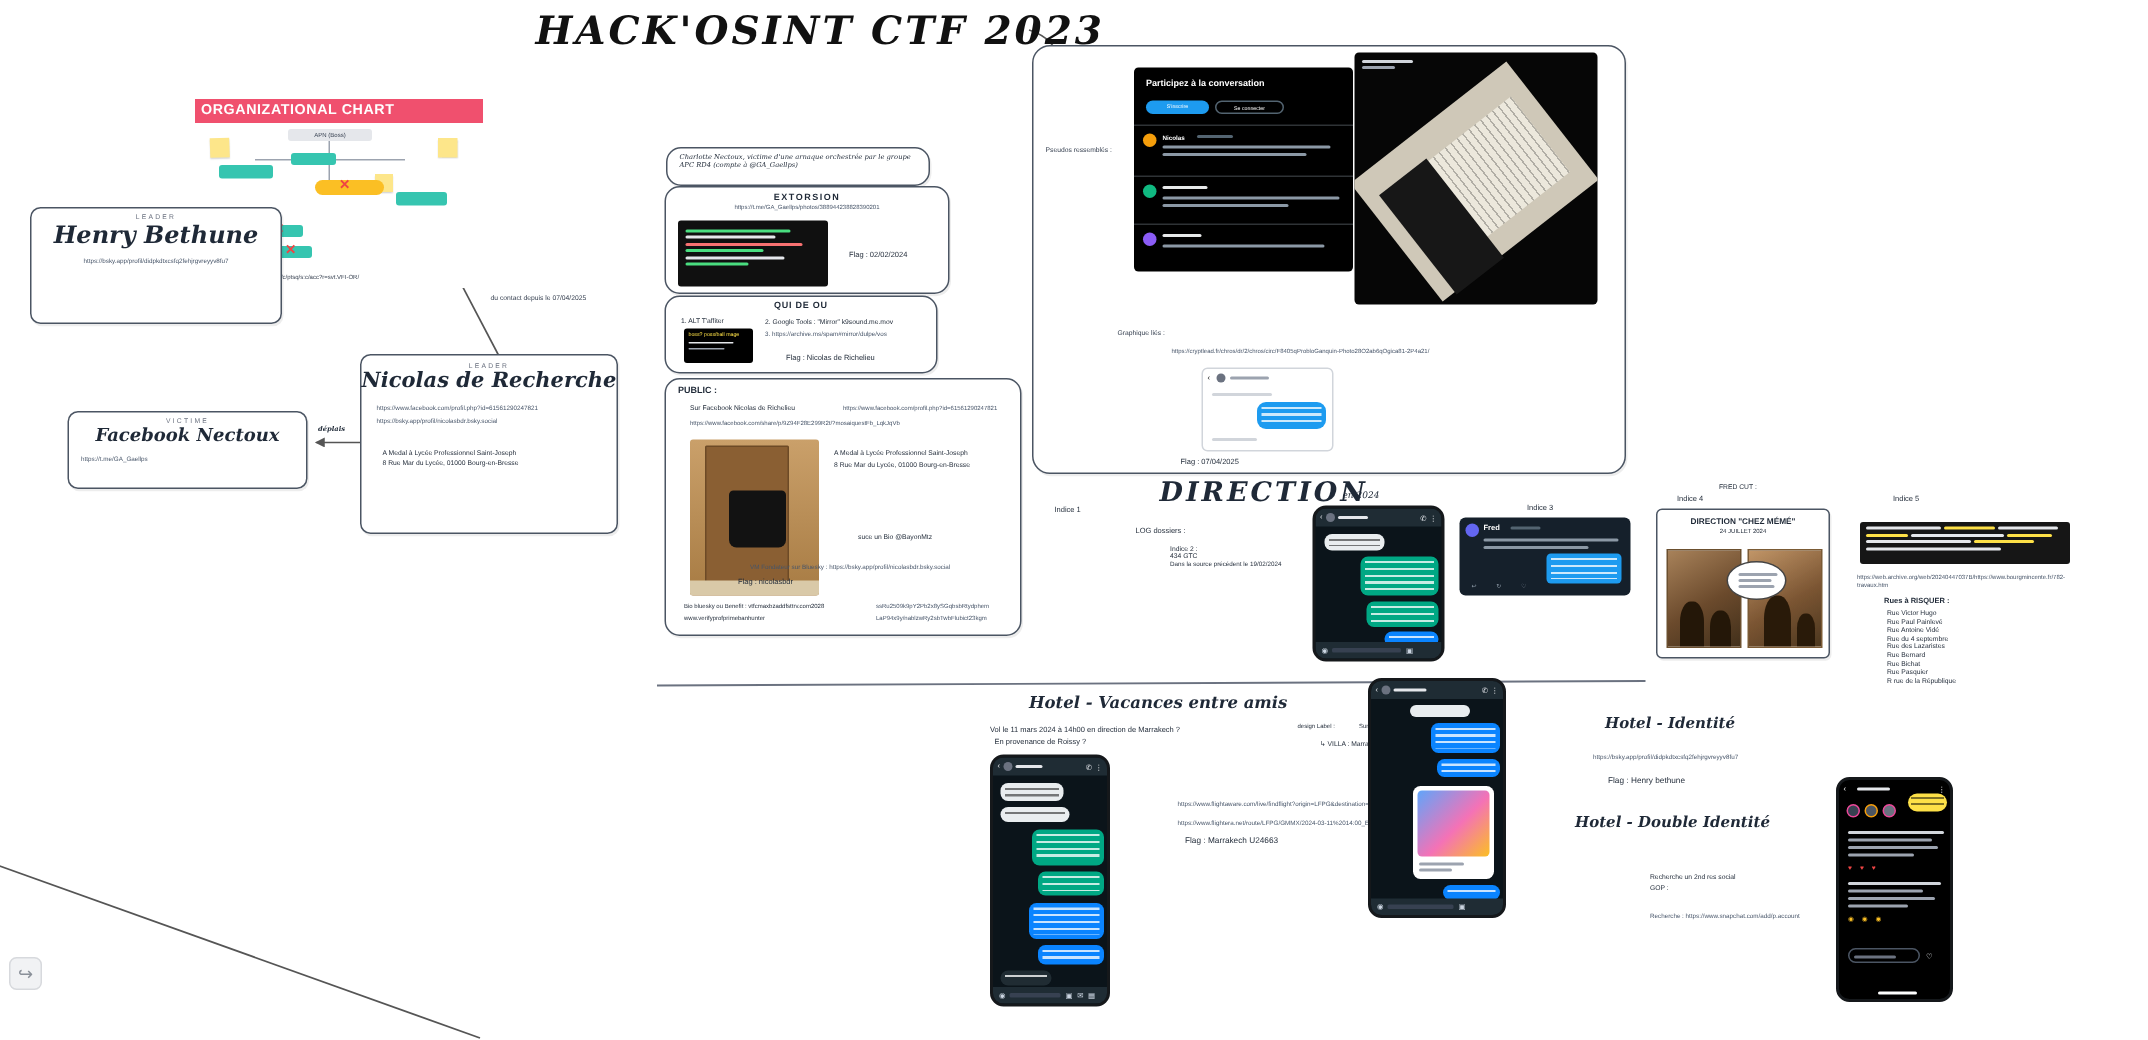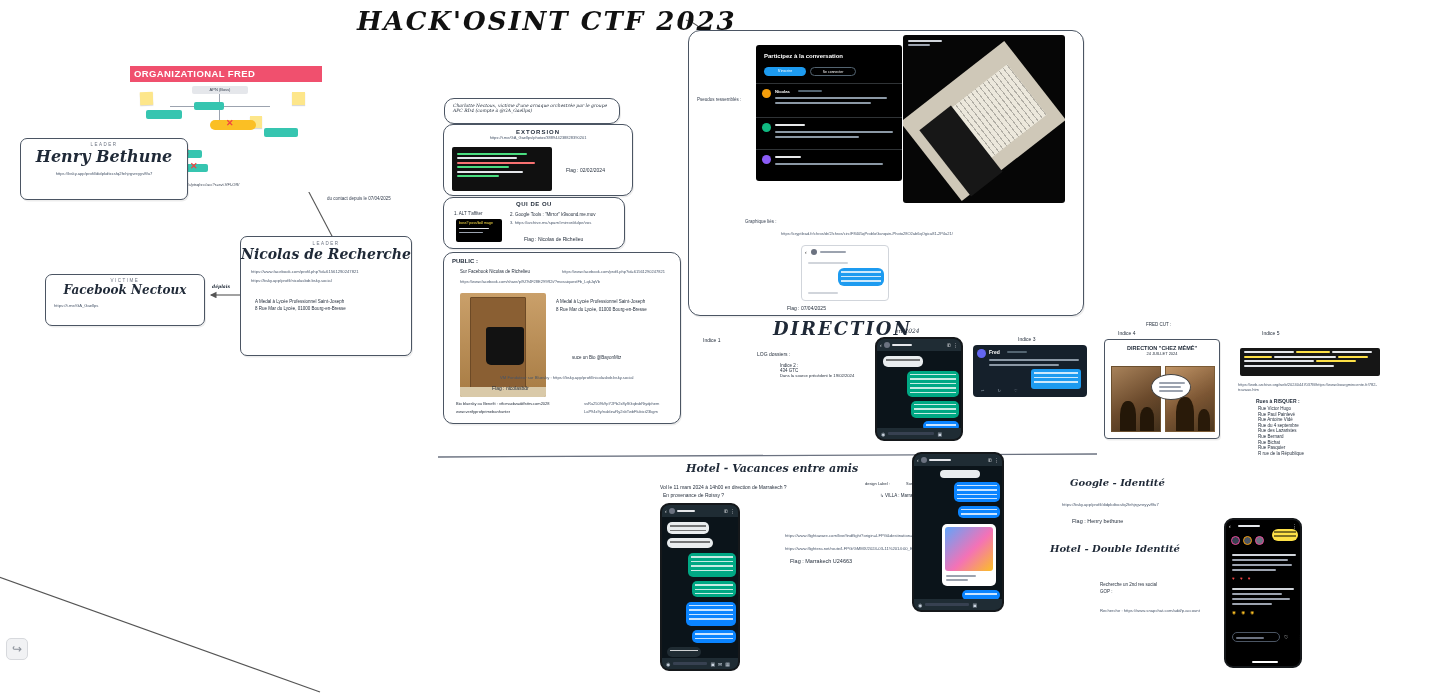--- a/index.html
+++ b/index.html
@@ -45,21 +45,21 @@
     <path d="M686,20 Q699,24 704,34" stroke="#555" stroke-width="1.1" fill="none"></path>
     <path d="M333,238 L290,156" stroke="#555" stroke-width="1.1" fill="none" marker-end="url(#ah)"></path>
     <path d="M240,295 L211,295" stroke="#555" stroke-width="1.1" fill="none" marker-end="url(#ah)"></path>
     <path d="M-4,576 L320,692" stroke="#555" stroke-width="1.2" fill="none"></path>
     <path d="M438,457 L1097,454" stroke="#6b7280" stroke-width="1.3" fill="none"></path>
   </svg>
 
   <div class="abs hand nw" style="left:357px;top:6px;width:332px;font-size:26px;letter-spacing:2px;text-align:center;color:#111">HACK'OSINT CTF 2023</div>
 
   <div class="abs" style="left:130px;top:66px;width:192px;height:126px;background:#fff">
-    <div style="height:16px;background:#f0506e;color:#fff;font-weight:700;font-size:9.5px;line-height:16px;padding-left:4px;letter-spacing:.4px">ORGANIZATIONAL FRED</div>
+    <div style="height:16px;background:#f0506e;color:#fff;font-weight:700;font-size:9.5px;line-height:16px;padding-left:4px;letter-spacing:.4px">ORGANIZATIONAL CHART</div>
     <div class="abs" style="left:62px;top:20px;width:56px;height:8px;background:#e5e7eb;border-radius:2px;font-size:4px;line-height:8px;text-align:center;color:#374151">APN (Boss)</div>
     <div class="abs" style="left:89px;top:28px;width:1px;height:26px;background:#9ca3af"></div>
     <div class="abs" style="left:40px;top:40px;width:100px;height:1px;background:#9ca3af"></div>
     <div class="sticky" style="left:10px;top:26px;width:13px;height:13px;transform:rotate(-2deg)"></div>
     <div class="sticky" style="left:162px;top:26px;width:13px;height:13px"></div>
     <div class="sticky" style="left:120px;top:50px;width:12px;height:12px"></div>
     <div class="teal" style="left:16px;top:44px;width:36px;height:9px"></div>
     <div class="teal" style="left:64px;top:36px;width:30px;height:8px"></div>
     <div class="abs" style="left:80px;top:54px;width:46px;height:10px;background:#fbbf24;border-radius:999px"></div>
     <div class="teal" style="left:134px;top:62px;width:34px;height:9px"></div>
@@ -67,21 +67,21 @@
     <div class="teal" style="left:42px;top:84px;width:30px;height:8px"></div>
     <div class="teal" style="left:10px;top:92px;width:32px;height:8px"></div>
     <div class="teal" style="left:50px;top:98px;width:28px;height:8px"></div>
     <span class="cross" style="left:96px;top:53px">✕</span>
     <span class="cross" style="left:52px;top:82px">✕</span>
     <span class="cross" style="left:60px;top:96px">✕</span>
   </div>
   <div class="abs t4 nw" style="left:155px;top:182px;color:#374151">/p.v.i.O/ps/ps?r=nt/c/ptsq/s:c/acc?r=svt.VFI-OR/</div>
   <div class="abs t45 nw" style="left:327px;top:196px;color:#374151">du contact depuis le 07/04/2025</div>
 
-  <div class="card" style="left:20px;top:138px;width:168px;height:62px;z-index:5">
+  <div class="card" style="left:20px;top:138px;width:168px;height:78px;z-index:5">
     <div class="role" style="margin-top:3px">LEADER</div>
     <div class="hand ctr nw" style="font-size:16px">Henry Bethune</div>
     <div class="t42 ctr url nw" style="margin-top:5px">https://bsky.app/profil/didpkdtxcsfq2fehjrgvreyyv8fu7</div>
   </div>
 
   <div class="card" style="left:240px;top:236px;width:172px;height:120px">
     <div class="role" style="margin-top:4px">LEADER</div>
     <div class="hand ctr nw" style="font-size:14px">Nicolas de Recherche</div>
     <div class="t42 url nw" style="margin:7px 0 0 10px">https://www.facebook.com/profil.php?id=61561290247821</div>
     <div class="t42 url nw" style="margin:4px 0 0 10px">https://bsky.app/profil/nicolasbdr.bsky.social</div>
@@ -382,21 +382,21 @@
     <div class="bub bl" style="left:48px;top:136px;width:38px;height:10px">
         <div class="tl"></div>
       </div>
     <div class="ph-f">
       <span>◉</span>
       <span class="bar" style="position:static;width:44px;height:3px;background:#374151"></span>
       <span>▣</span>
     </div>
   </div>
 
-  <div class="abs hand nw" style="left:1070px;top:477px;font-size:10px">Google - Identité</div>
+  <div class="abs hand nw" style="left:1070px;top:477px;font-size:10px">Hotel - Identité</div>
   <div class="abs t42 url nw" style="left:1062px;top:502px">https://bsky.app/profil/didpkdtxcsfq2fehjrgvreyyv8fu7</div>
   <div class="abs t55 nw" style="left:1072px;top:518px">Flag : Henry bethune</div>
 
   <div class="abs hand nw" style="left:1050px;top:543px;font-size:10px">Hotel - Double Identité</div>
   <div class="abs t45 nw" style="left:1100px;top:582px">Recherche un 2nd res social</div>
   <div class="abs t45 nw" style="left:1100px;top:589px">GOP :</div>
   <div class="abs t42 url nw" style="left:1100px;top:608px">Recherche : https://www.snapchat.com/add/p.account</div>
 
   <div class="phone" style="left:1224px;top:518px;width:78px;height:150px;background:#000">
     <div class="abs t5" style="left:3px;top:3px;color:#fff">‹</div>

